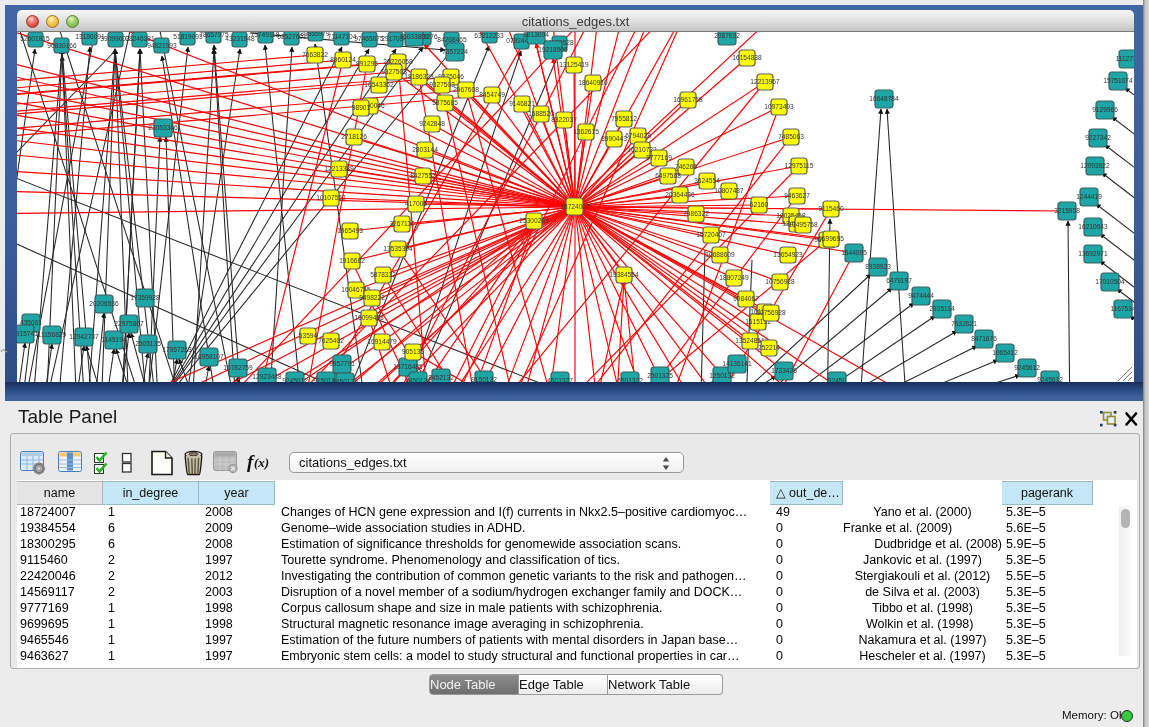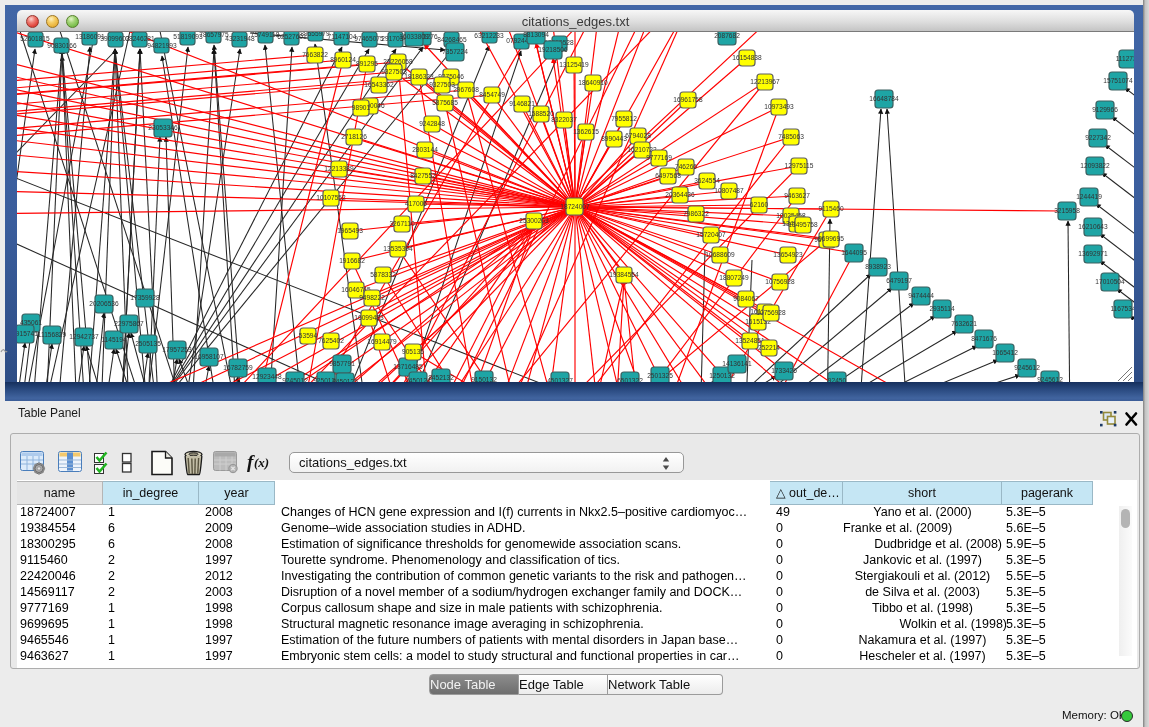--- a/index.html
+++ b/index.html
@@ -2,21 +2,21 @@
 <html><head><meta charset="utf-8"><style>
 *{margin:0;padding:0;box-sizing:border-box}
 html,body{width:1149px;height:727px;overflow:hidden;font-family:"Liberation Sans",sans-serif;background:#ececec}
 #page{position:relative;width:1149px;height:702px}
 #bluepanel{position:absolute;left:5px;top:5px;width:1138px;height:396px;background:linear-gradient(180deg,#4166a6 0%,#3a5d9c 55%,#2c4b82 100%)}
 #bband{position:absolute;left:5px;top:382px;width:1141px;height:19px;background:linear-gradient(180deg,#16305d 0%,#2a4a80 40%,#41649f 85%,#3a5c97 100%)}
 #titlebar{position:absolute;left:17px;top:10px;width:1117px;height:21.5px;border-radius:5px 5px 0 0;background:linear-gradient(180deg,#f7f7f7 0%,#dedede 55%,#c4c4c4 100%);border-bottom:1px solid #7a7a7a}
 #title{position:absolute;left:0;right:0;top:4px;text-align:center;font-size:13px;color:#3a3a3a}
 .tl{position:absolute;top:14.5px;width:13px;height:13px;border-radius:50%}
 #tp{position:absolute;left:0;top:401px;width:1141px;height:326px;background:#ececec}
-#tplabel{position:absolute;left:18px;top:406px;font-size:12px;color:#1a1a1a}
+#tplabel{position:absolute;left:18px;top:406px;font-size:19px;color:#1a1a1a}
 #inner{position:absolute;left:10px;top:433px;width:1130px;height:236px;background:#e9e9e9;border:1px solid #adadad;border-radius:3px}
 #tablewhite{position:absolute;left:17px;top:480px;width:1120px;height:188px;background:#fff}
 .hdr{position:absolute;top:481px;height:24px;background:#c5e6f4;border:1px solid #9ab8c6;border-left:none;font-size:12.5px;color:#111;text-align:center;line-height:23px}
 .trow{position:absolute;height:16px;font-size:12.5px;color:#000;white-space:nowrap}
 .trow span{position:absolute;top:0;line-height:16px}
 #dropdown{position:absolute;left:289px;top:452px;width:395px;height:21px;background:linear-gradient(180deg,#ffffff,#f1f1f1);border:1px solid #989898;border-radius:5px;font-size:13px;color:#111;line-height:20px;padding-left:9px}
 #tabs{position:absolute;left:429px;top:674px;height:21px;display:flex;font-size:13px}
 .tab{height:21px;line-height:20px;text-align:left;border:1px solid #9b9b9b;border-left:none}
 #memory{position:absolute;left:1062px;top:709px;font-size:11.5px;color:#111}
 #memdot{position:absolute;left:1121px;top:710px;width:12px;height:12px;border-radius:50%;background:#35c93c;border:1.5px solid #2a2a2a}
@@ -687,21 +687,20 @@
  <svg width="8" height="13" viewBox="0 0 8 13" style="position:absolute;right:13px;top:4px">
         <path d="M4 0L7.2 4.6H0.8z" fill="#4a4a4a"></path>
         <path d="M4 13L7.2 8.4H0.8z" fill="#4a4a4a"></path>
       </svg>
 </div>
 
 <div class="hdr" style="left:17px;width:86px;background:#e4e4e4;border-color:#b5b5b5">name</div>
 <div class="hdr" style="left:103px;width:96px">in_degree</div>
 <div class="hdr" style="left:199px;width:76px">year</div>
 <div class="hdr" style="left:770px;width:73px;text-align:left;padding-left:6px">△ out_de…</div>
-<div class="hdr" style="left:843px;width:159px">short</div>
 <div class="hdr" style="left:1002px;width:91px">pagerank</div>
 <div class="trow" style="top:504px">
       <span style="left:20px">18724007</span>
       <span style="left:108px">1</span>
       <span style="left:205px">2008</span>
       <span style="left:281px">Changes of HCN gene expression and I(f) currents in Nkx2.5–positive cardiomyoc…</span>
       <span style="left:776px">49</span>
       <span class="ctr" style="left:843px;width:159px;text-align:center">Yano et al. (2000)</span>
       <span style="left:1006px">5.3E–5</span>
     </div>
@@ -758,21 +757,21 @@
       <span style="left:776px">0</span>
       <span class="ctr" style="left:843px;width:159px;text-align:center">Tibbo et al. (1998)</span>
       <span style="left:1006px">5.3E–5</span>
     </div>
 <div class="trow" style="top:616px">
       <span style="left:20px">9699695</span>
       <span style="left:108px">1</span>
       <span style="left:205px">1998</span>
       <span style="left:281px">Structural magnetic resonance image averaging in schizophrenia.</span>
       <span style="left:776px">0</span>
-      <span class="ctr" style="left:848px;width:159px;text-align:right">Wolkin et al. (1998)</span>
+      <span class="ctr" style="left:866px;width:159px;text-align:left">Wolkin et al. (1998)</span>
       <span style="left:1006px">5.3E–5</span>
     </div>
 <div class="trow" style="top:632px">
       <span style="left:20px">9465546</span>
       <span style="left:108px">1</span>
       <span style="left:205px">1997</span>
       <span style="left:281px">Estimation of the future numbers of patients with mental disorders in Japan base…</span>
       <span style="left:776px">0</span>
       <span class="ctr" style="left:843px;width:159px;text-align:center">Nakamura et al. (1997)</span>
       <span style="left:1006px">5.3E–5</span>

